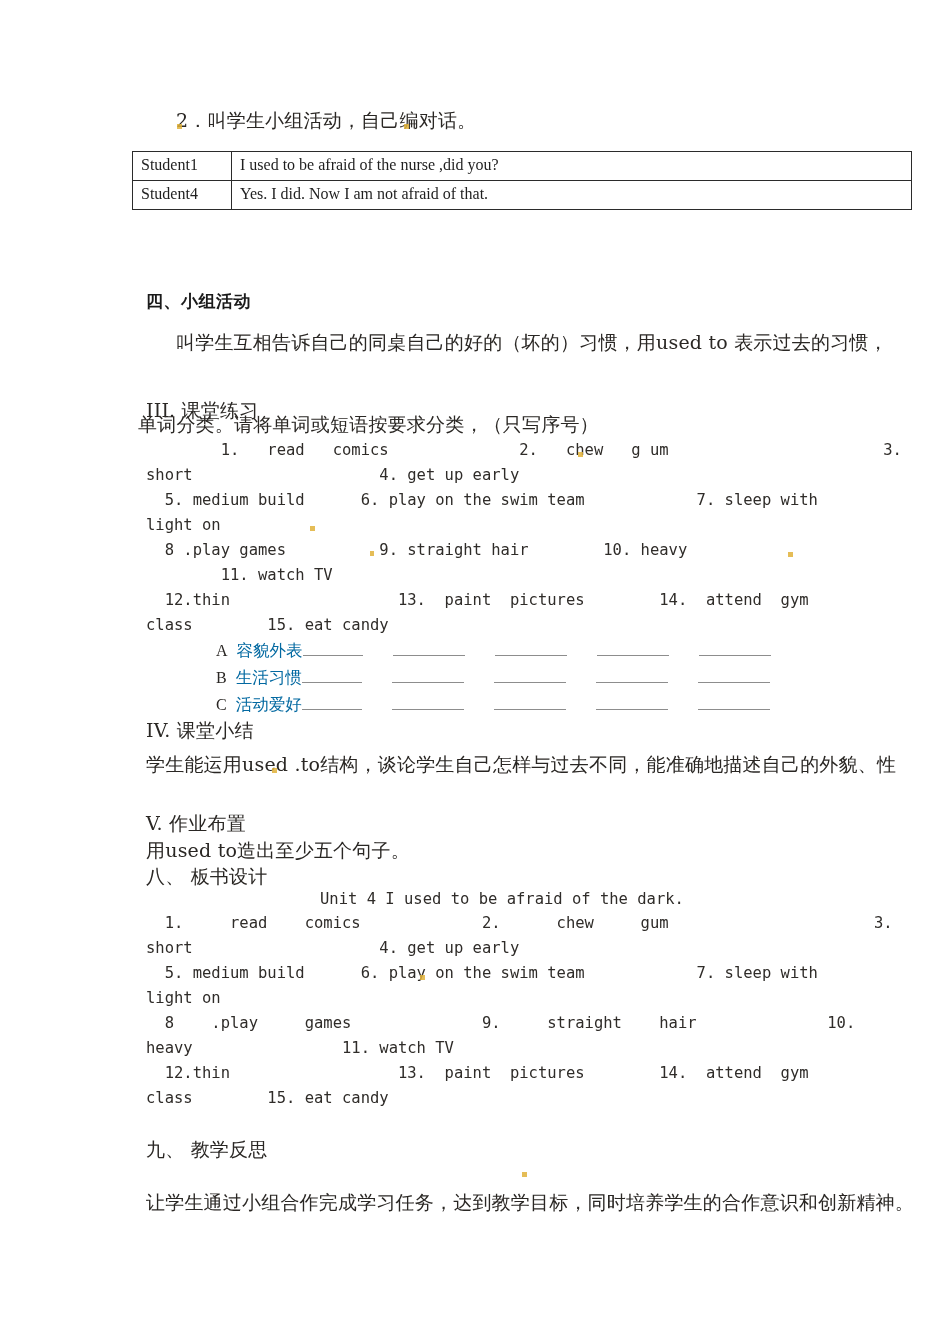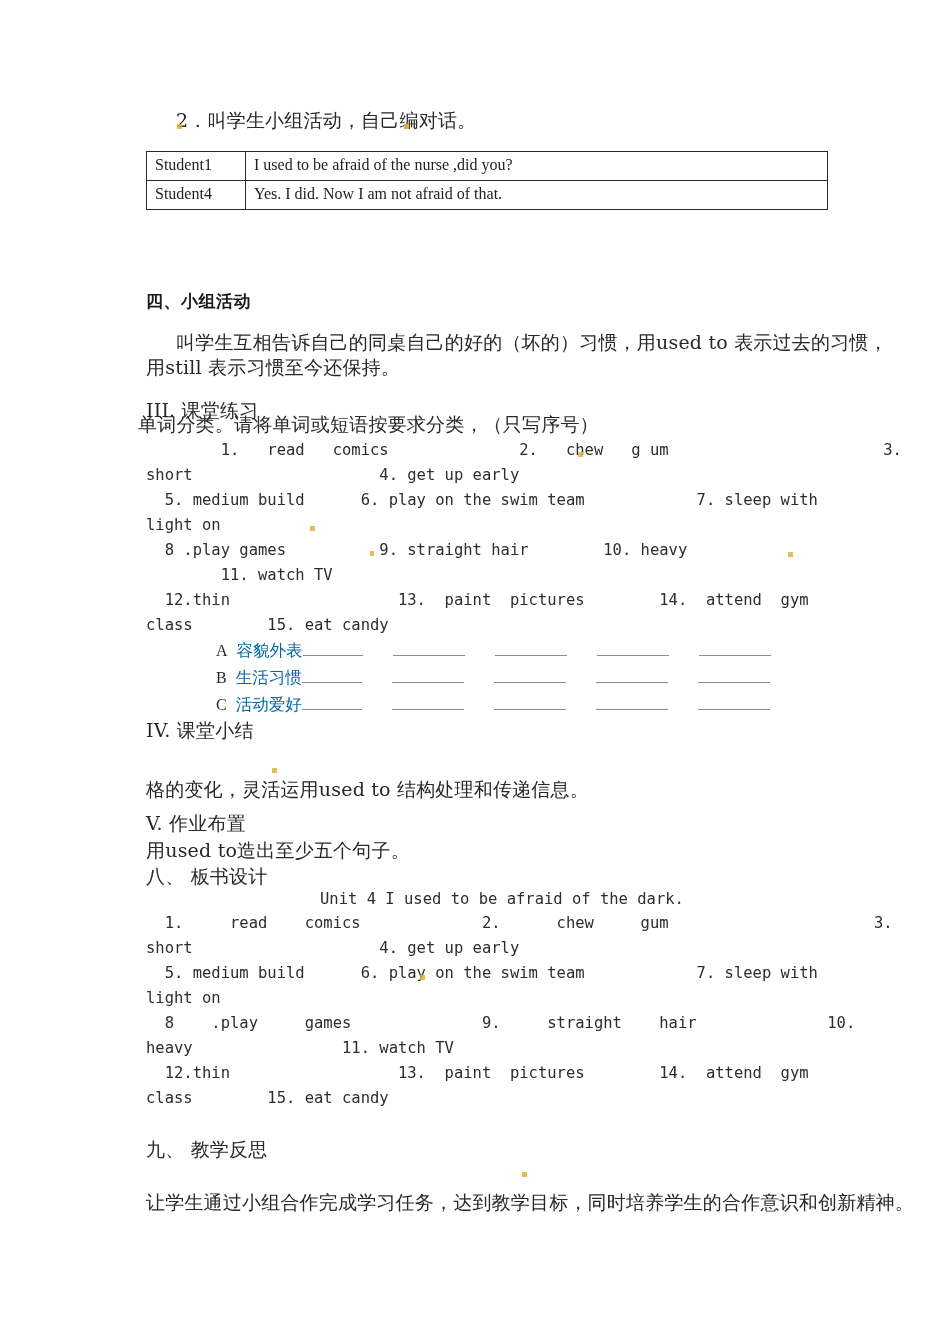--- a/index.html
+++ b/index.html
@@ -39,23 +39,23 @@
     font-weight: bold;
     font-size: 17px;
     color: #1a1a1a;
     letter-spacing: 0.5px;
   }
   .abs { position: absolute; }
 
   
   #dialogue-table {
     position: absolute;
-    left: 146px;
+    left: 132px;
     top: 151px;
-    width: 682px;
+    width: 780px;
     border-collapse: collapse;
     table-layout: fixed;
   }
   #dialogue-table td {
     border: 1.4px solid #2b2b2b;
     padding: 2px 6px 3px 8px;
     font-family: "Liberation Serif", "DejaVu Serif", serif;
     font-size: 16px;
     color: #1f1f1f;
     height: 23px;
@@ -118,21 +118,20 @@
       <tr>
         <td class="spk">Student4</td>
         <td>Yes. I did. Now I am not afraid of that.</td>
       </tr>
     </tbody>
   </table>
 
   <div class="abs head-bold" style="left:146px; top:290px;">四、小组活动</div>
 
   <div class="abs cn" style="left:176px; top:330px;">叫学生互相告诉自己的同桌自己的好的（坏的）习惯，用used to 表示过去的习惯，</div>
-  <div class="abs cn" style="left:146px; top:355px;">用still 表示习惯至今还保持。</div>
 
   <div class="abs cn" style="left:146px; top:387px;margin-top:11px;">III.    课堂练习</div>
   <div class="abs cn" style="left:138px; top:412px;">单词分类。请将单词或短语按要求分类，（只写序号）</div>
 
   <div class="abs mono" style="left:146px; top:441px;">        1.   read   comics              2.   chew   g um                       3.</div>
   <div class="abs mono" style="left:146px; top:466px;">short                    4. get up early</div>
   <div class="abs mono" style="left:146px; top:491px;">  5. medium build      6. play on the swim team            7. sleep with</div>
   <div class="abs mono" style="left:146px; top:516px;">light on</div>
   <div class="abs mono" style="left:146px; top:541px;">  8 .play games          9. straight hair        10. heavy</div>
   <div class="abs mono" style="left:146px; top:566px;">        11. watch TV</div>
@@ -150,21 +149,21 @@
 
   <div class="blank-row" style="left:216px; top:667px;">
     <span class="key">B</span><span class="lbl">生活习惯</span><span class="ul w1"></span><span class="gap"></span><span class="ul w2"></span><span class="gap"></span><span class="ul w2"></span><span class="gap"></span><span class="ul w2"></span><span class="gap"></span><span class="ul w2"></span>
   </div>
 
   <div class="blank-row" style="left:216px; top:694px;">
     <span class="key">C</span><span class="lbl">活动爱好</span><span class="ul w1"></span><span class="gap"></span><span class="ul w2"></span><span class="gap"></span><span class="ul w2"></span><span class="gap"></span><span class="ul w2"></span><span class="gap"></span><span class="ul w2"></span>
   </div>
 
   <div class="abs cn" style="left:146px; top:718px;">IV.    课堂小结</div>
-  <div class="abs cn" style="left:146px; top:777px;">格的变化，灵活运用used to 结构处理和传递信息。</div>
+  <div class="abs cn" style="left:146px; top:752px;">学生能运用used .to结构，谈论学生自己怎样与过去不同，能准确地描述自己的外貌、性</div>
   <div class="artifact" style="left:272px; top:768px; width:5px; height:5px;"></div>
 
   <div class="abs cn" style="left:146px; top:811px;">V.       作业布置</div>
   <div class="abs cn" style="left:146px; top:838px;">用used to造出至少五个句子。</div>
 
   <div class="abs cn" style="left:146px; top:864px;">八、    板书设计</div>
   <div class="abs mono" style="left:320px; top:890px;">Unit 4 I used to be afraid of the dark.</div>
 
   <div class="abs mono" style="left:146px; top:914px;">  1.     read    comics             2.      chew     gum                      3.</div>
   <div class="abs mono" style="left:146px; top:939px;">short                    4. get up early</div>

